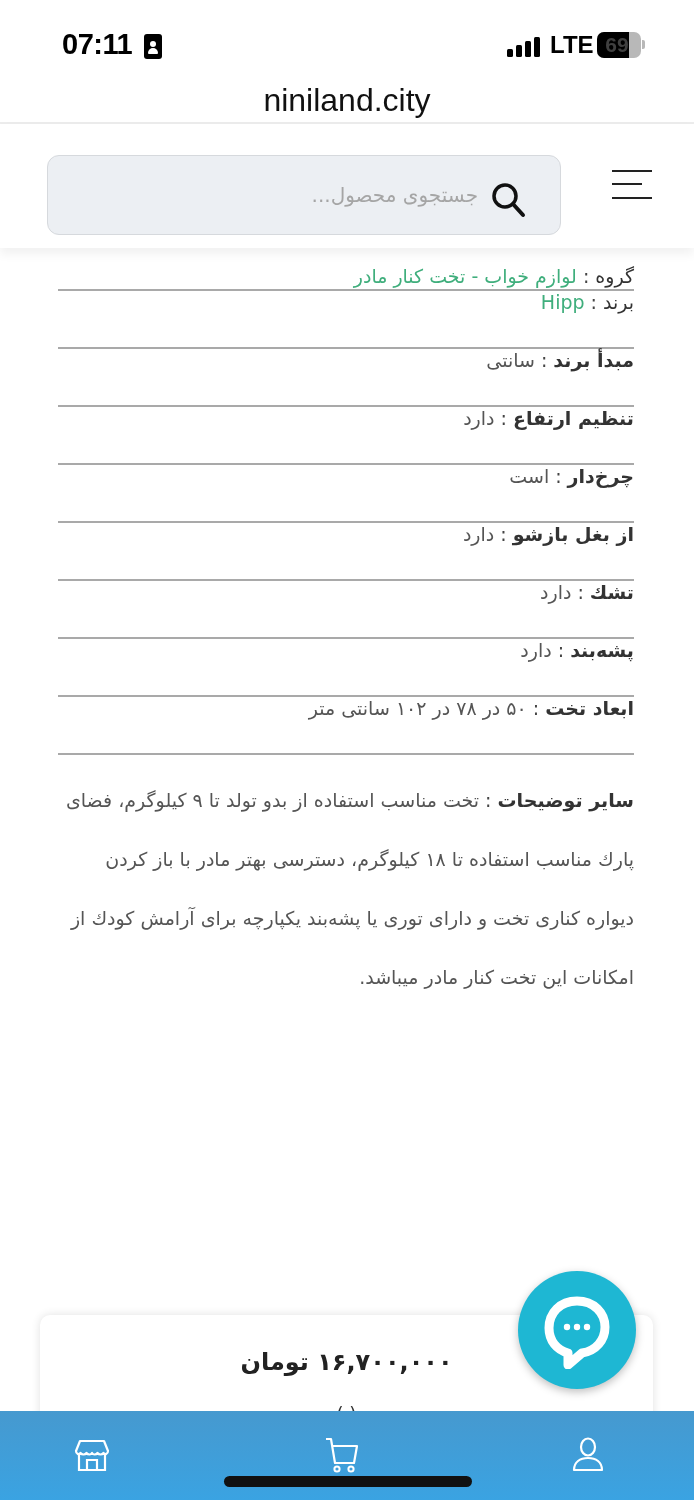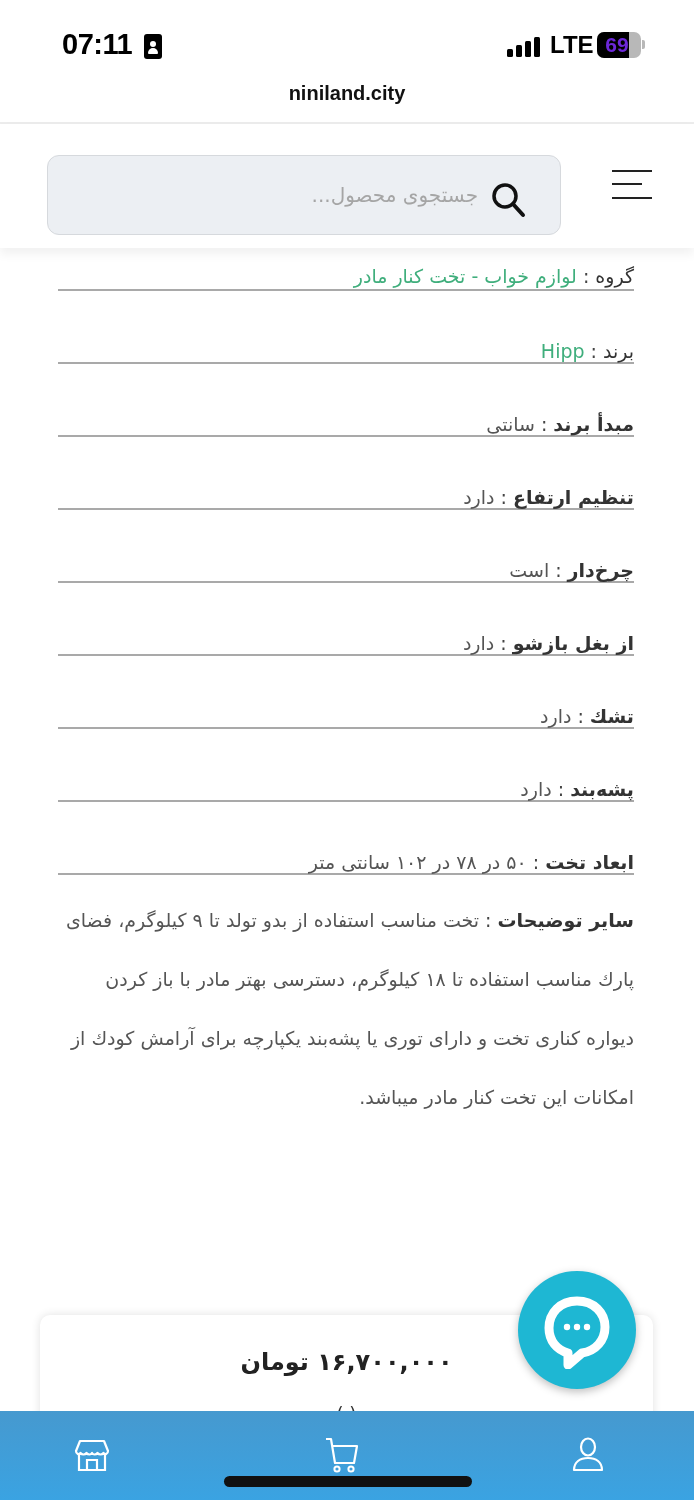--- a/index.html
+++ b/index.html
@@ -34,27 +34,27 @@
       position: absolute; left: 550px; top: 31px;
       font-family: "Liberation Sans", sans-serif; font-size: 24px; font-weight: 700; color: #000;
     }
     .battery {
       position: absolute; left: 597px; top: 32px; width: 44px; height: 26px;
       border-radius: 7px; background: #b8b8b8; overflow: hidden;
     }
     .battery-fill { position: absolute; left: 0; top: 0; bottom: 0; width: 32px; background: #000; }
     .battery-text {
       position: absolute; left: 0; right: 4px; top: 0; line-height: 26px; text-align: center;
-      font-family: "Liberation Sans", sans-serif; font-weight: 700; font-size: 21px; color: #6d28d9;
+      font-family: "Liberation Sans", sans-serif; font-weight: 700; font-size: 21px; color: #404040;
     }
     .battery-tip { position: absolute; left: 642px; top: 40px; width: 3px; height: 9px; border-radius: 0 2px 2px 0; background: #b8b8b8; }
 
     .url-bar {
       position: absolute; top: 82px; left: 0; width: 694px; text-align: center;
-      font-family: "Liberation Sans", sans-serif; font-size: 20px; color: #111; font-weight: bold;
+      font-family: "Liberation Sans", sans-serif; font-size: 32px; color: #111;
     }
     .url-divider { position: absolute; top: 122px; left: 0; width: 694px; height: 2px; background: #ececec; }
 
     
     .site-header {
       position: absolute; top: 124px; left: 0; width: 694px; height: 124px; background: #fff;
       box-shadow: 0 6px 10px rgba(0,0,0,0.06);
       z-index: 5;
     }
     .search-box {
@@ -75,23 +75,23 @@
 
     
     .content {
       position: absolute; top: 248px; left: 38px; width: 618px; height: 1060px;
       background: #fff;
       direction: rtl;
     }
     .spec-row {
       position: relative;
       margin: 0 22px 0 20px;
-      height: 73px;
+      height: 58px;
       border-bottom: 2px solid #a9a9a9;
-      display: flex; align-items: flex-end;
+      display: flex; align-items: flex-start;
       font-size: 19px; color: #444;
     }
     .spec-row.first { height: 43px; align-items: flex-start; }
     .spec-row.first .spec-line { margin-top: 17px; }
     .spec-line { white-space: nowrap; }
     .spec-label { font-weight: 700; color: #333; }
     .spec-sep { color: #444; padding: 0 6px; }
     .spec-value { color: #555; }
     .spec-value.link { color: #3fae7c; }
     .spec-desc {

